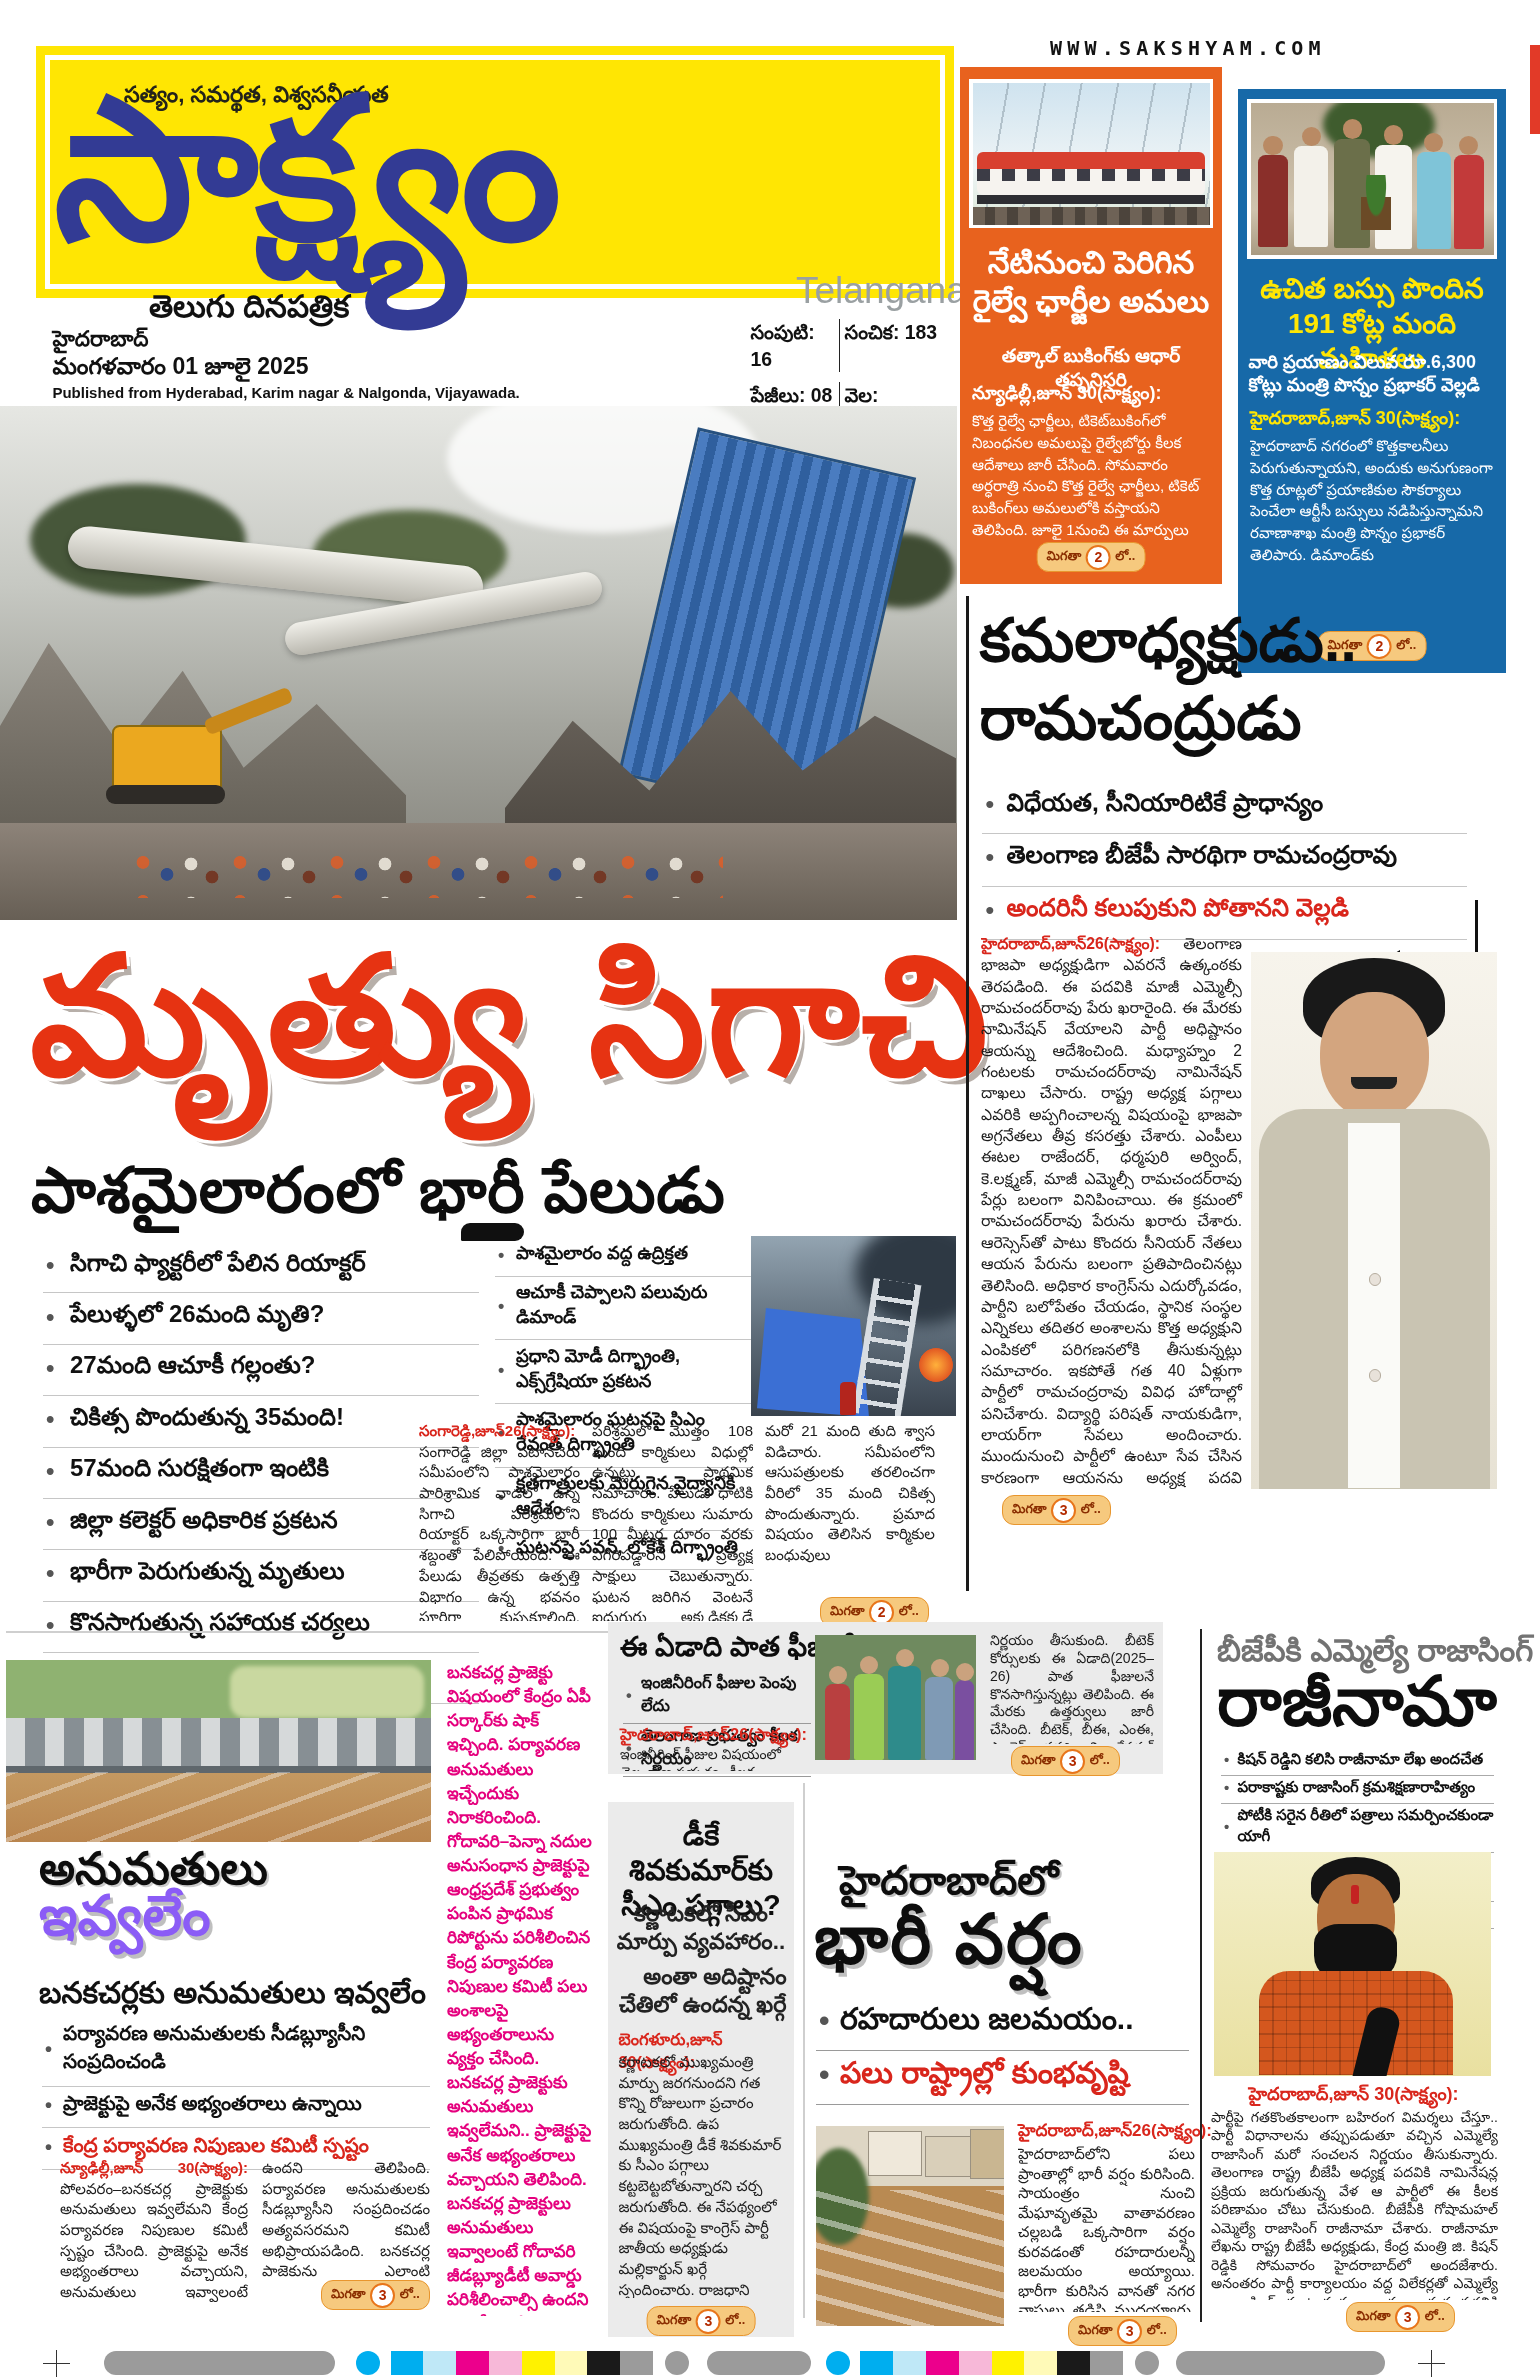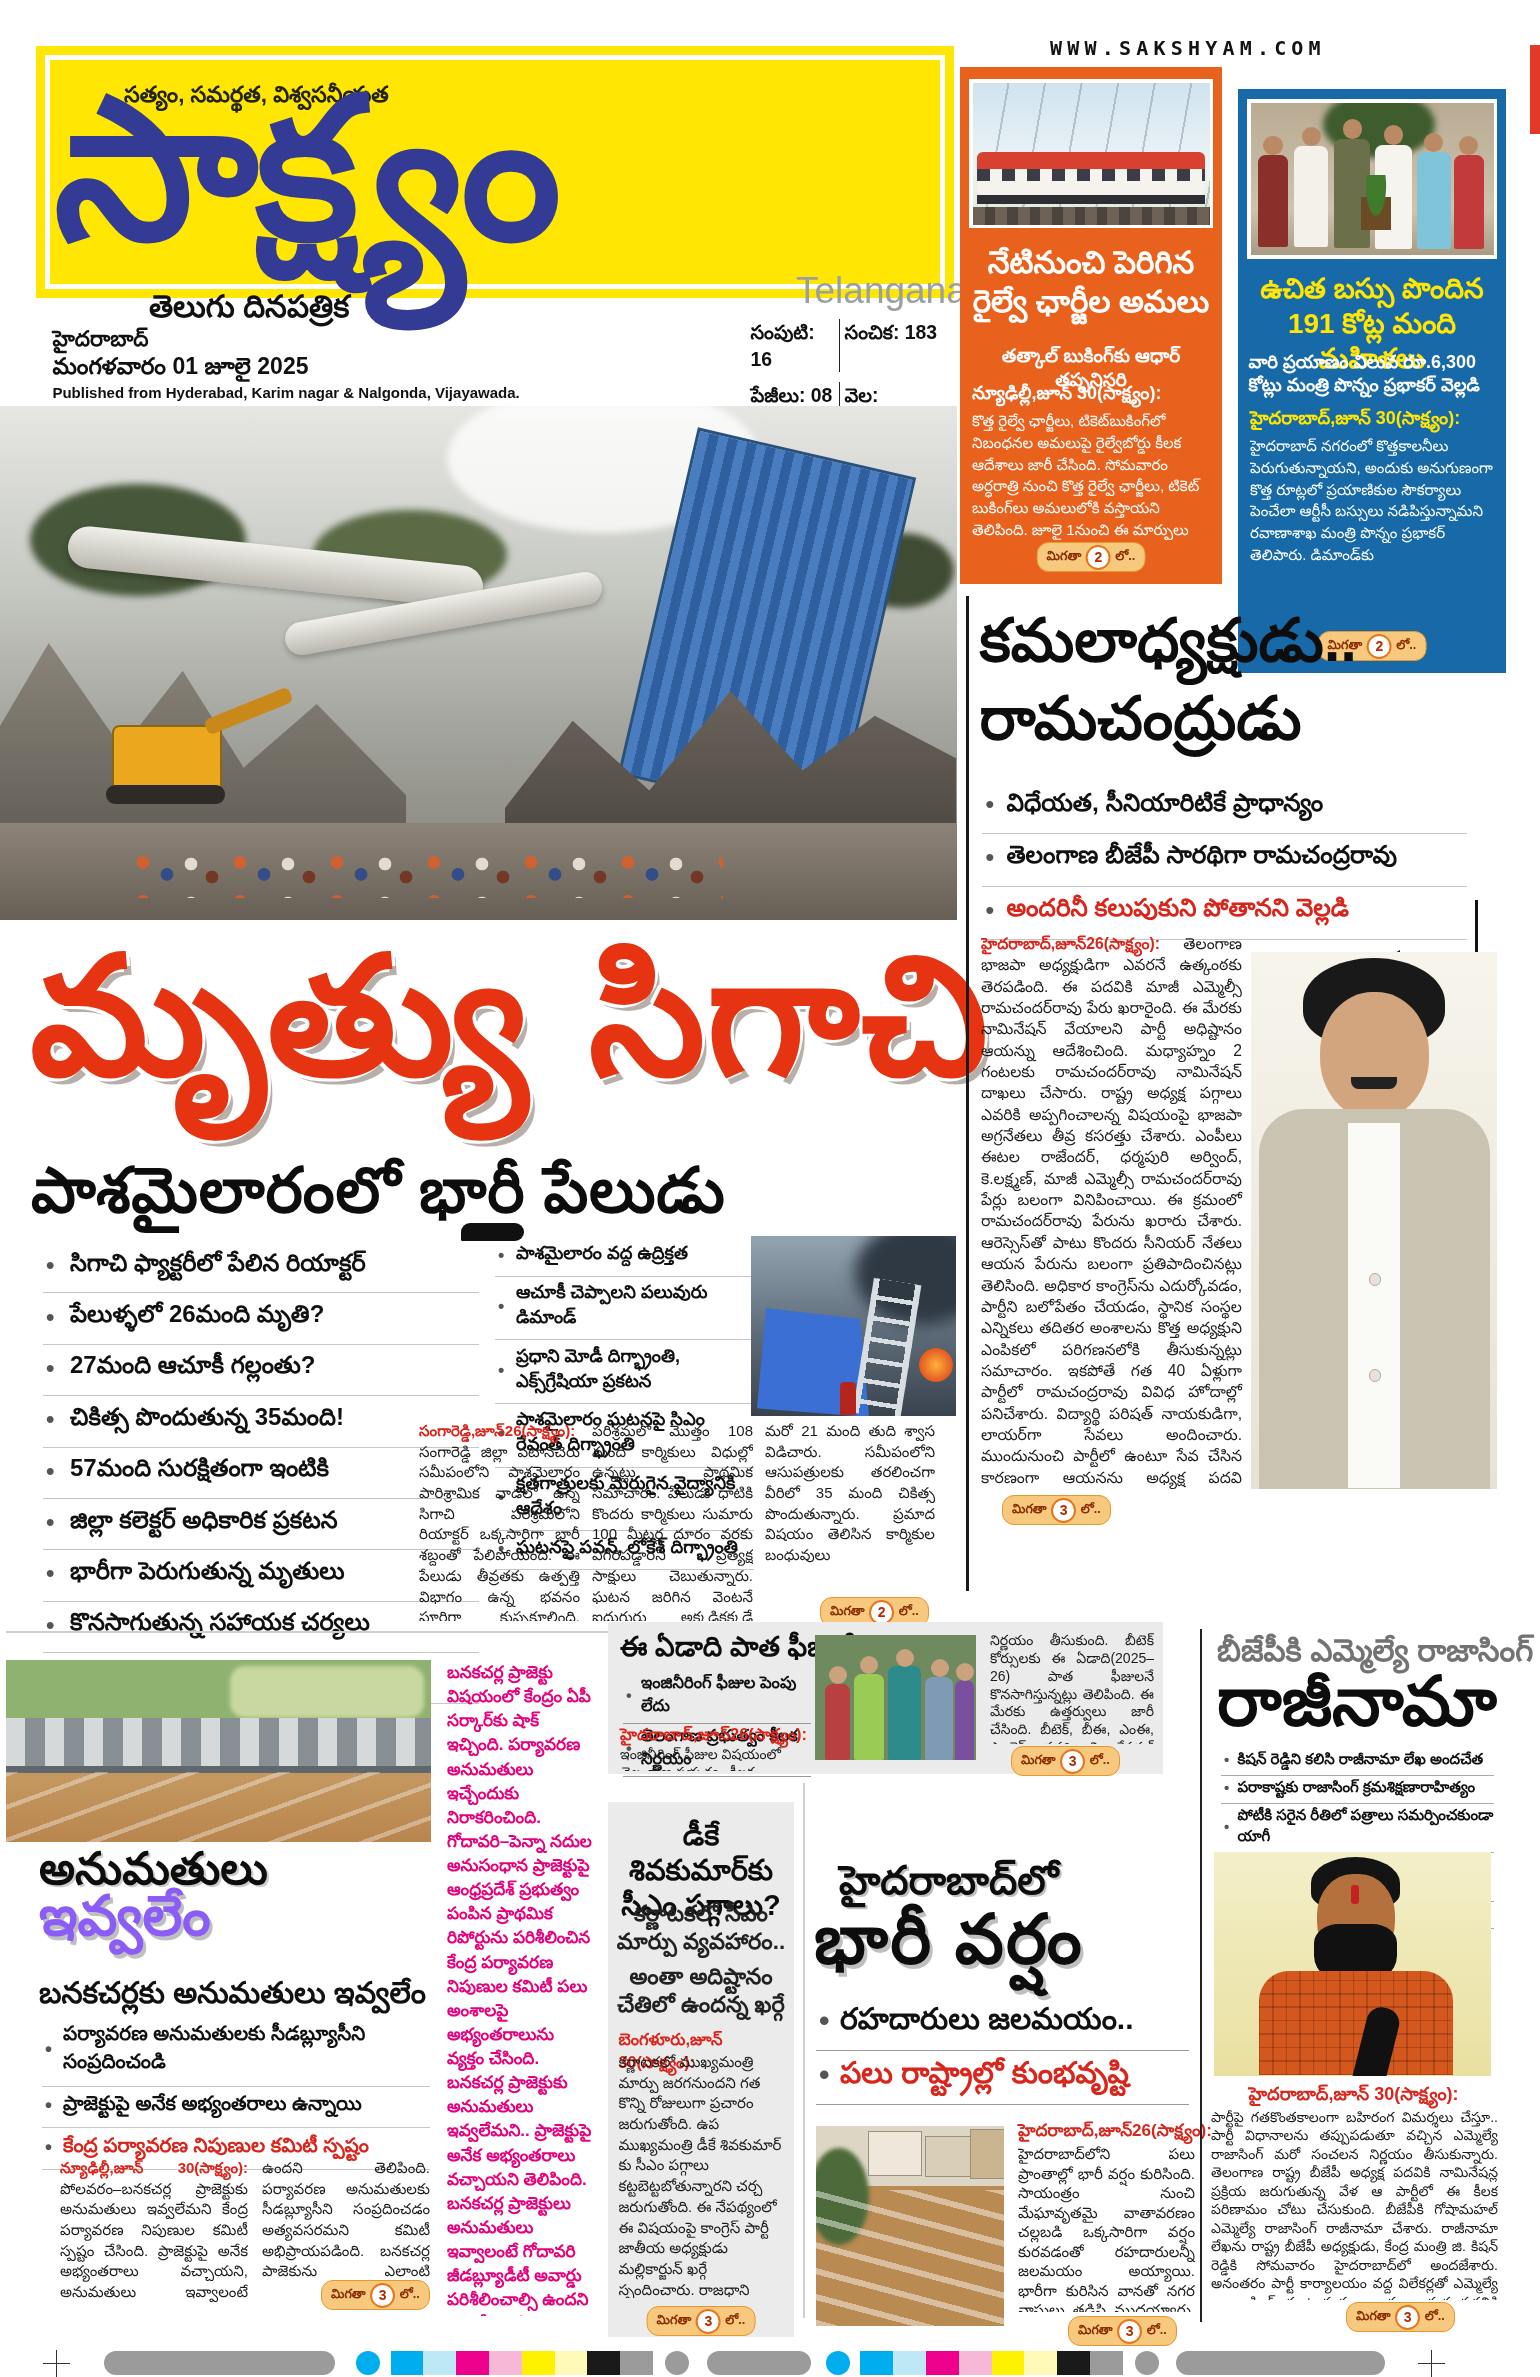--- a/index.html
+++ b/index.html
@@ -153,21 +153,21 @@
   #cp5{left:140px;top:45px;width:19.4px;height:81px;background:#7a4fa0;}
   .cp-head{position:absolute;width:18px;height:18px;border-radius:50%;background:#caa27e;}
   #ch1{left:14px;top:31px;} #ch2{left:45px;top:21px;} #ch3{left:81px;top:13.4px;} #ch4{left:116px;top:24px;} #ch5{left:141px;top:28px;}
   #fees-right{left:382px;top:10.4px;width:164px;height:112px;font-size:14px;line-height:1.27;color:#1c1c1c;text-align:justify;overflow:hidden;}
   #fees-pill{left:403px;top:124px;}
 
   
   #dk-box{left:608px;top:1783px;width:186px;height:535px;background:#EBEBEB;margin-top:19px;}
   #dk-title{left:7.5px;top:16.4px;width:171px;text-align:center;font-size:29px;font-weight:900;line-height:1.2;color:#0d0d0d;}
   #dk-sub1{left:7.5px;top:98px;width:171px;text-align:center;font-size:22.4px;font-weight:800;line-height:1.25;color:#222;}
-  #dk-sub2{left:7.5px;top:161px;width:171px;text-align:center;font-size:22.4px;font-weight:800;line-height:1.25;color:#222;}
+  #dk-sub2{left:7.5px;top:161px;width:171px;text-align:right;font-size:22.4px;font-weight:800;line-height:1.25;color:#222;}
   #dk-dl{left:10.4px;top:228px;font-size:16.4px;font-weight:800;color:#D9261C;}
   #dk-body{left:10.4px;top:250px;width:166px;height:246px;font-size:15px;line-height:1.38;color:#1c1c1c;overflow:hidden;}
   #dk-pill{left:50%;transform:translateX(-50%);top:504px;}
 
   
   #rain-h1{left:839px;top:1858px;font-size:40px;font-weight:900;color:#0d0d0d;text-shadow:2.2px 2.2px 0 rgba(0,0,0,.25);}
   #rain-h2{left:814px;top:1900px;font-size:69px;font-weight:900;color:#0d0d0d;letter-spacing:2.2px;text-shadow:3px 3.7px 0 rgba(0,0,0,.25);}
   #rain-bullets{left:816px;top:1997px;width:373px;}
   #rain-bullets li{font-size:30px;font-weight:800;padding:4.5px 0 7.5px 24px;border-bottom:1.5px solid #9a9a9a;}
   #flood-photo{left:816px;top:2126px;width:188px;height:200px;overflow:hidden;background:linear-gradient(180deg,#ded6c4 0 30%,#b98a52 30% 100%);}

